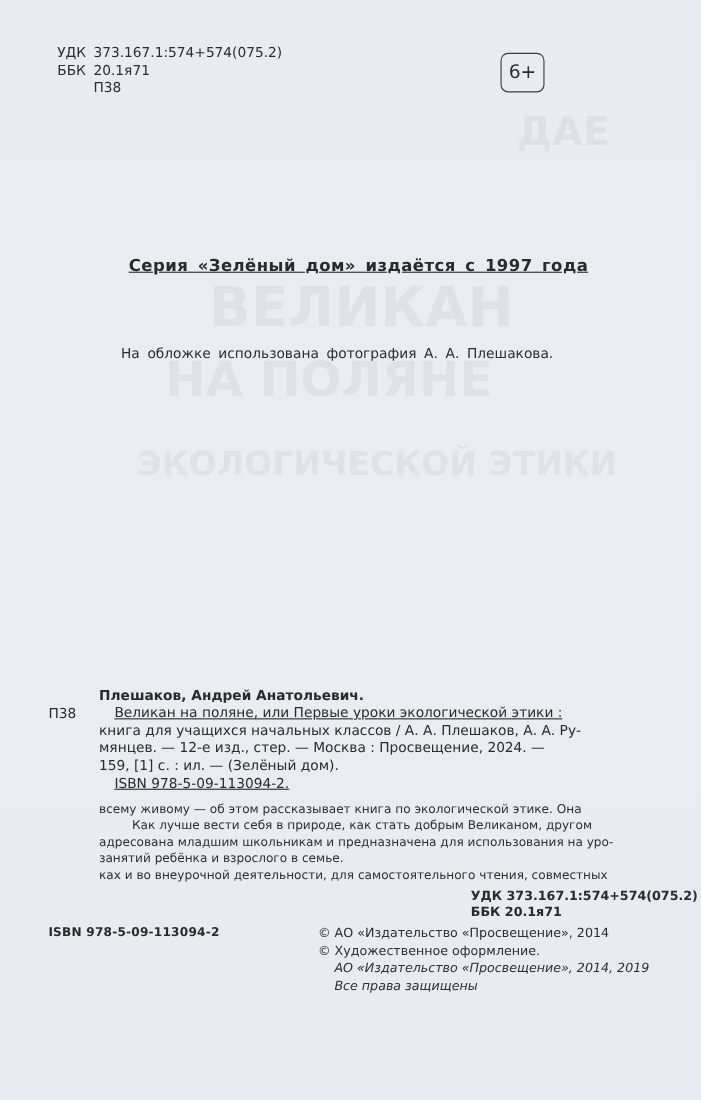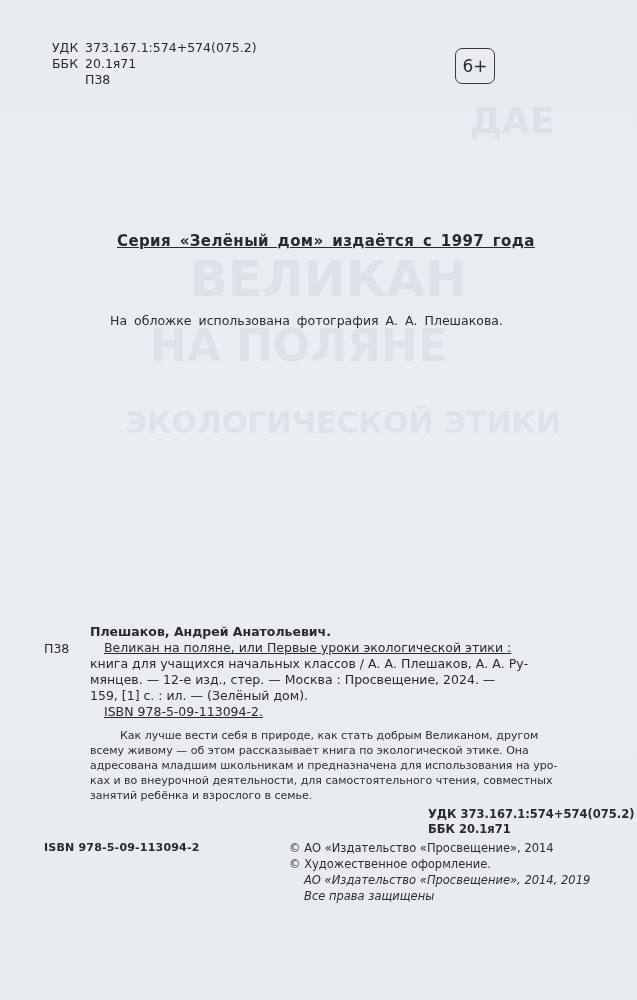--- a/index.html
+++ b/index.html
@@ -68,25 +68,25 @@
   <div class="abs biblio">
     <span class="author">Плешаков, Андрей Анатольевич.</span>
     <span class="line indent">Великан на поляне, или Первые уроки экологической этики :</span>
     <span class="line">книга для учащихся начальных классов / А. А. Плешаков, А. А. Ру-</span>
     <span class="line">мянцев. — 12-е изд., стер. — Москва : Просвещение, 2024. —</span>
     <span class="line">159, [1] с. : ил. — (Зелёный дом).</span>
     <span class="line indent">ISBN 978-5-09-113094-2.</span>
   </div>
 
   <div class="abs annotation">
+    <span class="line">всему живому — об этом рассказывает книга по экологической этике. Она</span>
     <span class="line indent">Как лучше вести себя в природе, как стать добрым Великаном, другом</span>
-    <span class="line">всему живому — об этом рассказывает книга по экологической этике. Она</span>
     <span class="line">адресована младшим школьникам и предназначена для использования на уро-</span>
+    <span class="line">занятий ребёнка и взрослого в семье.</span>
     <span class="line">ках и во внеурочной деятельности, для самостоятельного чтения, совместных</span>
-    <span class="line">занятий ребёнка и взрослого в семье.</span>
   </div>
 
   <div class="abs bottom-codes">
     <span class="row">УДК 373.167.1:574+574(075.2)</span>
     <span class="row">ББК 20.1я71</span>
   </div>
 
   <div class="abs isbn-left">ISBN 978-5-09-113094-2</div>
 
   <div class="abs copyright">

